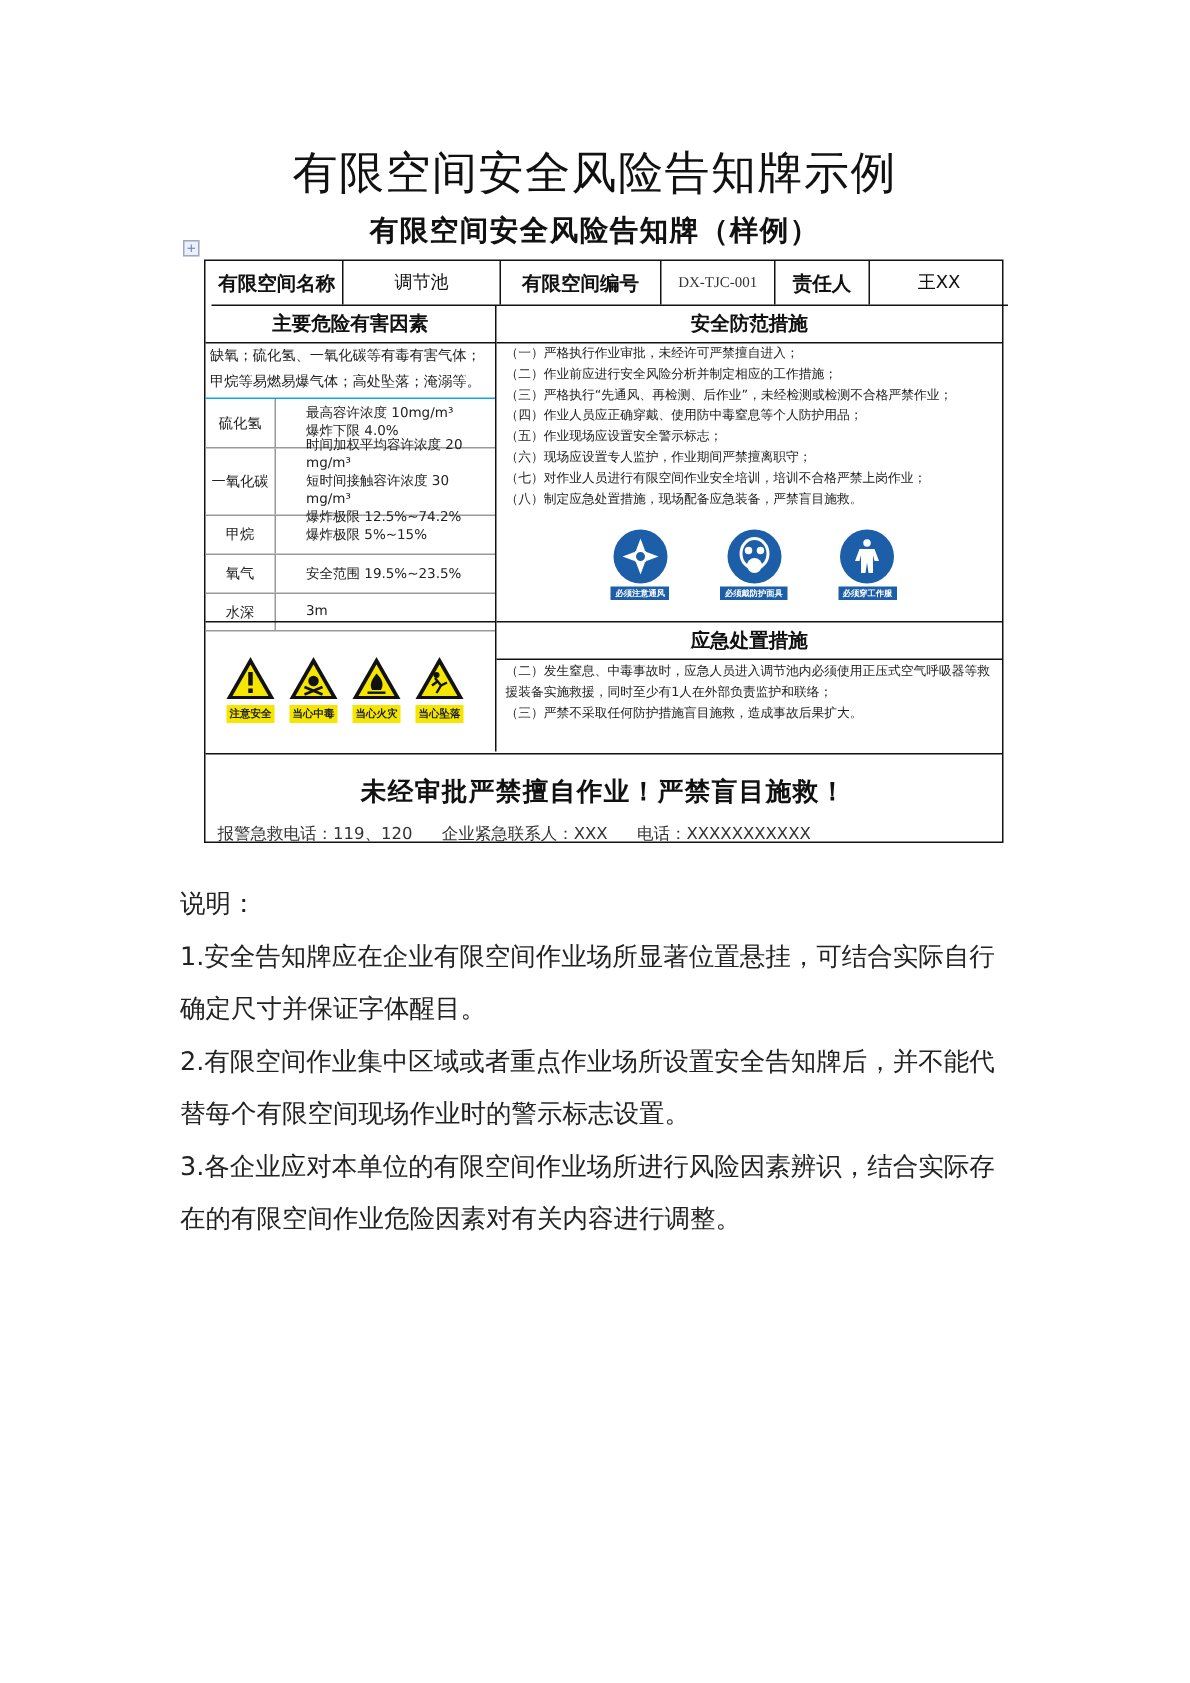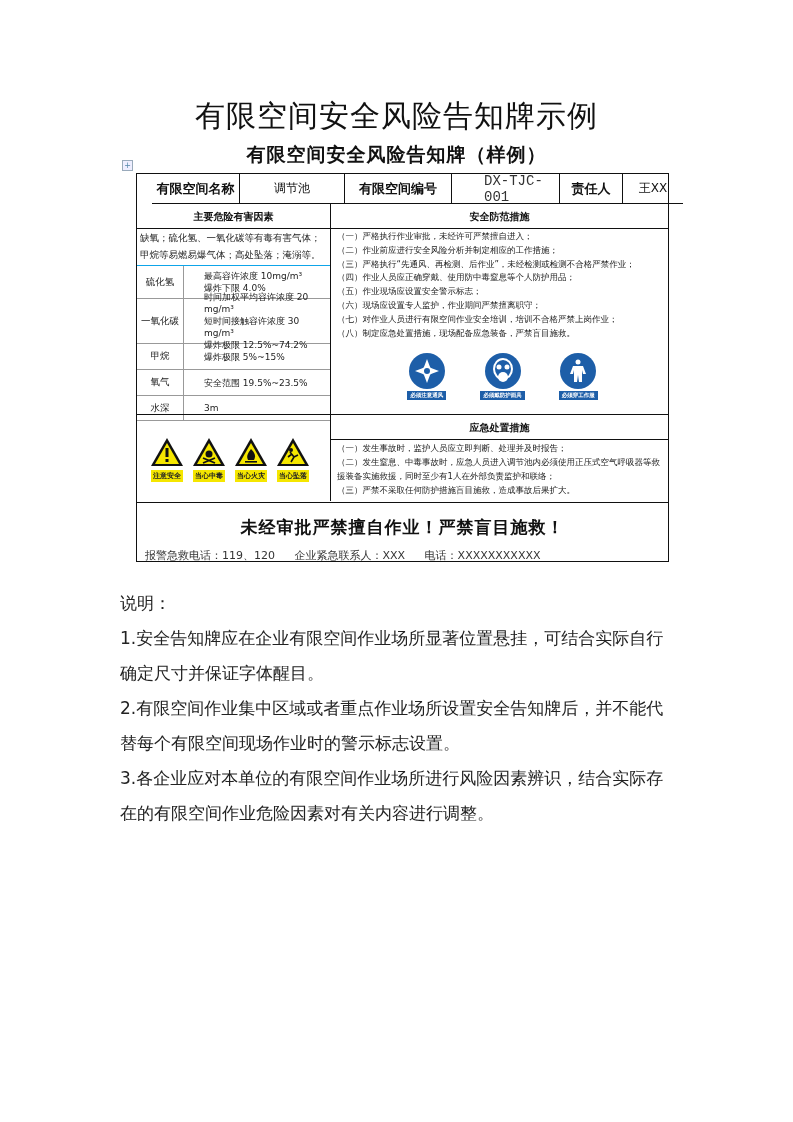--- a/index.html
+++ b/index.html
@@ -5,28 +5,28 @@
   html, body { margin:0; padding:0; background:#ffffff; }
   body { width:793px; height:1122px; position:relative; overflow:hidden;
          font-family:"DejaVu Sans","Liberation Sans",sans-serif; color:#111; }
   .page-title { position:absolute; left:0; width:793px; top:96px; text-align:center;
                 font-size:30px; line-height:40px; color:#111; letter-spacing:1px; }
   .sub-title { position:absolute; left:0; width:793px; top:140px; text-align:center;
                font-size:19px; font-weight:bold; line-height:28px; color:#111; letter-spacing:1px; }
   .anchor { position:absolute; left:122px; top:160px; width:9px; height:9px; border:1px solid #9ab; font-size:8px; line-height:9px; text-align:center; color:#58a; background:#eef; }
   .sign-box { position:absolute; left:136px; top:173px; width:533px; height:389px;
               border:1.5px solid #111; box-sizing:border-box; }
-  .row1 { position:absolute; left:15px; top:0; width:100%; height:29px; border-bottom:1.5px solid #111; display:flex; }
+  .row1 { position:absolute; left:4px; top:0; width:100%; height:29px; border-bottom:1.5px solid #111; display:flex; }
   .row1 .c { border-right:1px solid #111; display:flex; align-items:center; justify-content:center; font-size:12px; height:100%; box-sizing:border-box; }
   .row1 .c:last-child { border-right:none; }
   .row1 .lbl { font-weight:bold; font-size:13px; }
-  .row1 .mono { font-family:Liberation Mono, monospace; font-size:14px; color:#333;margin-left:32px; }
+  .row1 .mono { font-family:Liberation Serif, serif; font-size:10px; color:#333; }
   .left-col { position:absolute; left:0; top:30px; width:193px; height:297px; border-right:1.5px solid #111; }
   .right-col { position:absolute; left:194px; top:30px; width:337px; height:297px; }
-  .sec-head { text-align:center; font-weight:bold; font-size:10px; height:24px; line-height:26px; border-bottom:1px solid #111; }
+  .sec-head { text-align:center; font-weight:bold; font-size:13px; height:24px; line-height:26px; border-bottom:1px solid #111; }
   .hz-intro { font-size:9.5px; line-height:17px; padding:0 3px; color:#222; height:36px; border-bottom:1px solid #0ea5e9; }
   .hz-row { display:flex; border-bottom:1px solid #999; font-size:9px; color:#222; }
   .hz-name { width:46px; border-right:1px solid #999; display:flex; align-items:center; justify-content:center; font-size:9.5px; }
   .hz-val { flex:1; padding:2px 4px; line-height:12px; display:flex; flex-direction:column; justify-content:center;margin-left:16px; }
   .warn-area { position:absolute; left:0; bottom:0; width:100%; height:86px; border-top:1.5px solid #111; }
   .warn-signs { position:absolute; left:12px; top:22px; display:flex; gap:6px; }
   .wsign { display:flex; flex-direction:column; align-items:center; width:36px; }
   .tri { width:34px; height:30px; }
   .wlabel { margin-top:3px; background:#f5e600; color:#222; font-size:7px; font-weight:bold; padding:1px 2px; white-space:nowrap; }
   .meas { font-size:8.5px; line-height:13.8px; padding:1px 6px; color:#222; }
@@ -183,21 +183,20 @@
             <path d="M9,9 L19,9 L22,17 L19,17 L18,13 L18,25 L15,25 L14,18 L13,25 L10,25 L10,13 L9,17 L6,17 Z" fill="#fff"></path>
           </svg>
         </div>
         <span class="mlabel">必须穿工作服</span>
       </div>
     </div>
 
     <div class="emerg">
       <div class="sec-head">应急处置措施</div>
       <div class="meas">
-        <div>（一）发生事故时，监护人员应立即判断、处理并及时报告；</div>
         <div>（二）发生窒息、中毒事故时，应急人员进入调节池内必须使用正压式空气呼吸器等救援装备实施救援，同时至少有1人在外部负责监护和联络；</div>
         <div>（三）严禁不采取任何防护措施盲目施救，造成事故后果扩大。</div>
       </div>
     </div>
   </div>
 
   <div class="bottom-area">
     <div class="slogan">未经审批严禁擅自作业！严禁盲目施救！</div>
     <div class="contact">
       <span>报警急救电话：119、120</span>

